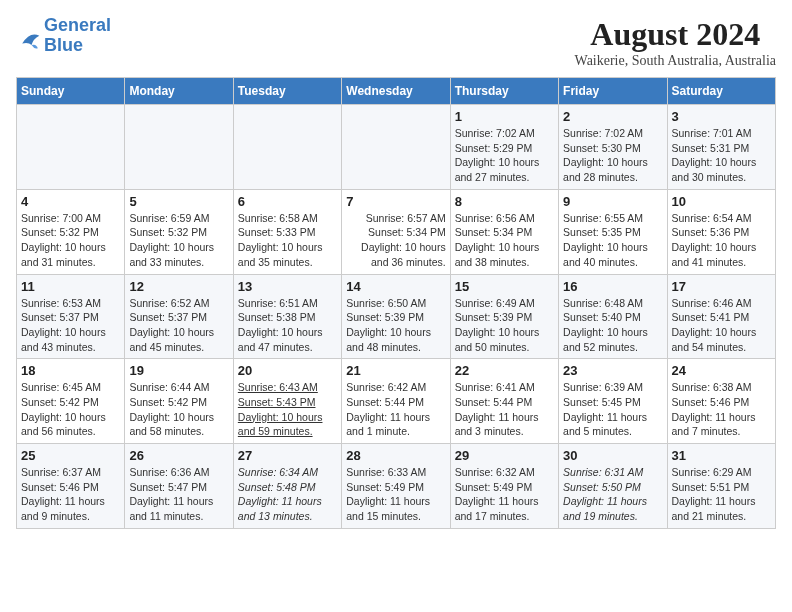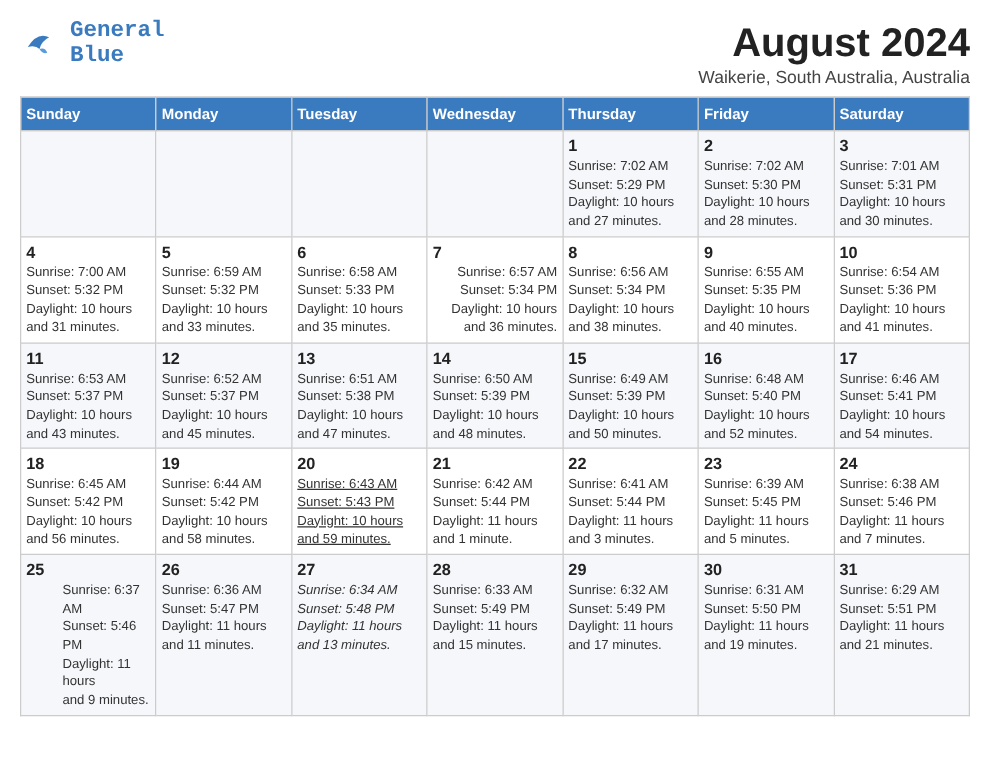--- a/index.html
+++ b/index.html
@@ -11,39 +11,39 @@
       padding: 16px;
     }
     .header {
       display: flex;
       align-items: flex-start;
       justify-content: space-between;
       margin-bottom: 8px;
     }
     .logo {
       display: flex;
-      align-items: center;
-      gap: 12px;
-      font-family: Liberation Mono, monospace;
+      align-items: flex-end;
+      gap: 0;
     }
     .logo-text {
       font-size: 18px;
       font-weight: bold;
       color: #333;
       line-height: 1.1;
     }
     .logo-text span {
       color: #3a7abf;
     }
     .logo-bird {
       width: 28px;
       height: 28px;
     }
     .title-block {
-      text-align: right;
+      text-align: center;
+      font-family: Liberation Serif, serif;
     }
     .title-block h1 {
       font-size: 32px;
       font-weight: bold;
       color: #222;
     }
     .title-block h2 {
       font-size: 14px;
       font-weight: normal;
       color: #444;
@@ -301,21 +301,21 @@
           <span class="day-num">24</span>
           <div class="day-info" style="white-space: pre-line;">Sunrise: 6:38 AM
 Sunset: 5:46 PM
 Daylight: 11 hours
 and 7 minutes.</div>
         </td>
       </tr>
       <tr>
         <td>
           <span class="day-num">25</span>
-          <div class="day-info" style="white-space: pre-line; margin-left: 29px;">Sunrise: 6:37 AM
+          <div class="day-info" style="white-space: pre-line;">Sunrise: 6:37 AM
 Sunset: 5:46 PM
 Daylight: 11 hours
 and 9 minutes.</div>
         </td>
         <td>
           <span class="day-num">26</span>
           <div class="day-info" style="white-space: pre-line;">Sunrise: 6:36 AM
 Sunset: 5:47 PM
 Daylight: 11 hours
 and 11 minutes.</div>
@@ -336,21 +336,21 @@
         </td>
         <td>
           <span class="day-num">29</span>
           <div class="day-info" style="white-space: pre-line;">Sunrise: 6:32 AM
 Sunset: 5:49 PM
 Daylight: 11 hours
 and 17 minutes.</div>
         </td>
         <td>
           <span class="day-num">30</span>
-          <div class="day-info" style="white-space: pre-line;">Sunrise: 6:31 AM
+          <div class="day-info" style="white-space: pre-line; font-style: italic;">Sunrise: 6:31 AM
 Sunset: 5:50 PM
 Daylight: 11 hours
 and 19 minutes.</div>
         </td>
         <td>
           <span class="day-num">31</span>
           <div class="day-info" style="white-space: pre-line;">Sunrise: 6:29 AM
 Sunset: 5:51 PM
 Daylight: 11 hours
 and 21 minutes.</div>

